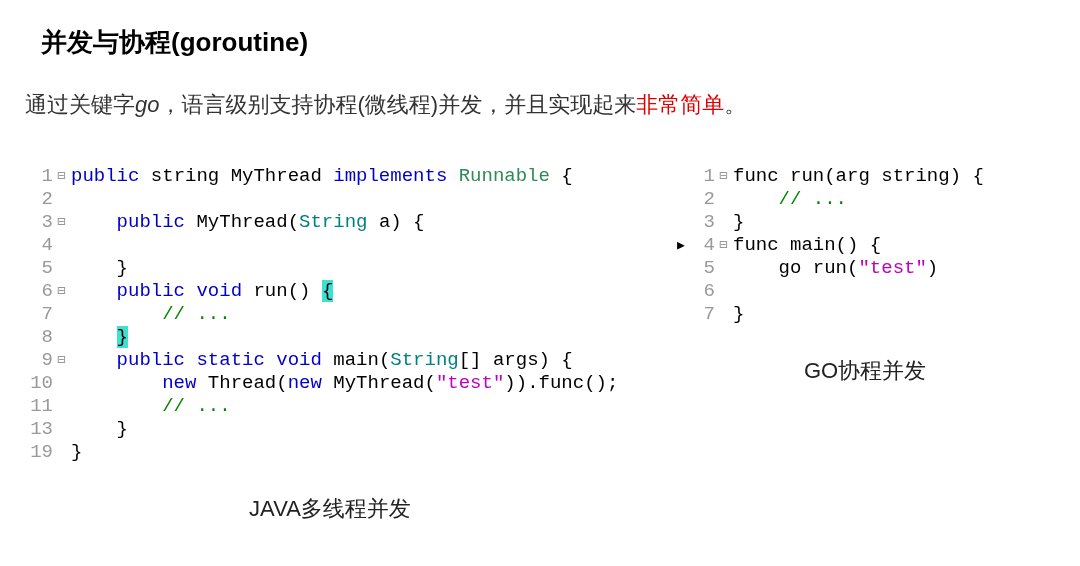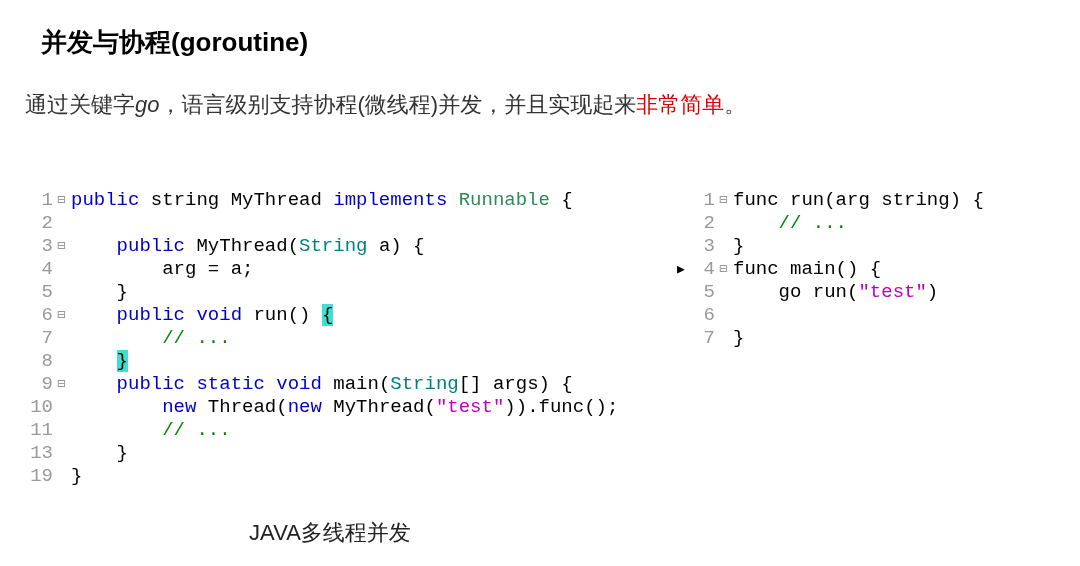--- a/index.html
+++ b/index.html
@@ -1,18 +1,18 @@
 <!DOCTYPE html>
 <html><head>
   <meta charset="utf-8">
   <style>
     * { margin: 0; padding: 0; box-sizing: border-box; }
     body { width: 1080px; height: 566px; font-family: "Microsoft YaHei", "PingFang SC", Arial, sans-serif; background: #fff; padding: 25px 25px 0 25px; }
     .title { font-size: 26px; font-weight: bold; color: #000; margin-bottom: 30px; margin-left: 16px; }
-    .desc { font-size: 22px; color: #333; margin-bottom: 69px; }
+    .desc { font-size: 22px; color: #333; margin-bottom: 45px; }
     .desc .keyword { font-style: italic; }
     .desc .highlight { color: #d00; }
     .panels { display: flex; gap: 40px; }
     .panel { flex: 1; }
     .panel.right { flex: 0 0 380px; }
     .code { font-family: Consolas, Monaco, "Courier New", monospace; font-size: 19px; line-height: 23px; }
     .line { display: flex; white-space: pre; }
     .ln { width: 32px; text-align: right; color: #999; flex-shrink: 0; padding-right: 4px; }
     .fold { width: 14px; text-align: left; color: #999; flex-shrink: 0; font-size: 14px; line-height: 23px; }
     .arrow { width: 12px; text-align: center; color: #000; flex-shrink: 0; font-size: 13px; line-height: 23px; }
@@ -33,21 +33,21 @@
 <p class="desc">
   <span>通过关键字</span><span class="keyword">go</span><span>，语言级别支持协程(微线程)并发，并且实现起来</span><span class="highlight">非常简单</span><span>。</span>
 </p>
 
 <div class="panels">
   <div class="panel">
     <div class="code" id="java-code">
         <div class="line"><span class="ln">1</span><span class="fold">⊟</span><span class="code-text"><span class="kw">public</span><span> string MyThread </span><span class="kw">implements</span><span> </span><span class="rn">Runnable</span><span> {</span></span></div>
         <div class="line"><span class="ln">2</span><span class="fold"></span></div>
         <div class="line"><span class="ln">3</span><span class="fold">⊟</span><span class="code-text"><span>    </span><span class="kw">public</span><span> MyThread(</span><span class="type">String</span><span> a) {</span></span></div>
-        <div class="line"><span class="ln">4</span><span class="fold"></span><span class="code-text"><span>        arg = a;</span></span></div>
+        <div class="line"><span class="ln">4</span><span class="fold"></span></div>
         <div class="line"><span class="ln">5</span><span class="fold"></span><span class="code-text"><span>    }</span></span></div>
         <div class="line"><span class="ln">6</span><span class="fold">⊟</span><span class="code-text"><span>    </span><span class="kw">public</span><span> </span><span class="kw">void</span><span> run() </span><span class="hl-bg">{</span></span></div>
         <div class="line"><span class="ln">7</span><span class="fold"></span><span class="code-text"><span>        </span><span class="cm">// ...</span></span></div>
         <div class="line"><span class="ln">8</span><span class="fold"></span><span class="code-text"><span>    </span><span class="hl-bg">}</span></span></div>
         <div class="line"><span class="ln">9</span><span class="fold">⊟</span><span class="code-text"><span>    </span><span class="kw">public</span><span> </span><span class="kw">static</span><span> </span><span class="kw">void</span><span> main(</span><span class="type">String</span><span>[] args) {</span></span></div>
         <div class="line"><span class="ln">10</span><span class="fold"></span><span class="code-text"><span>        </span><span class="kw">new</span><span> Thread(</span><span class="kw">new</span><span> MyThread(</span><span class="str">"test"</span><span>)).func();</span></span></div>
         <div class="line"><span class="ln">11</span><span class="fold"></span><span class="code-text"><span>        </span><span class="cm">// ...</span></span></div>
         <div class="line"><span class="ln">13</span><span class="fold"></span><span class="code-text"><span>    }</span></span></div>
         <div class="line"><span class="ln">19</span><span class="fold"></span><span class="code-text"><span>}</span></span></div>
       </div>
@@ -56,14 +56,15 @@
   <div class="panel right">
     <div class="code" id="go-code">
         <div class="line"><span class="arrow"></span><span class="ln">1</span><span class="fold">⊟</span><span class="code-text"><span>func run(arg string) {</span></span></div>
         <div class="line"><span class="arrow"></span><span class="ln">2</span><span class="fold"></span><span class="code-text"><span>    </span><span class="cm">// ...</span></span></div>
         <div class="line"><span class="arrow"></span><span class="ln">3</span><span class="fold"></span><span class="code-text"><span>}</span></span></div>
         <div class="line"><span class="arrow">▶</span><span class="ln">4</span><span class="fold">⊟</span><span class="code-text"><span>func main() {</span></span></div>
         <div class="line"><span class="arrow"></span><span class="ln">5</span><span class="fold"></span><span class="code-text"><span>    go run(</span><span class="str">"test"</span><span>)</span></span></div>
         <div class="line"><span class="arrow"></span><span class="ln">6</span><span class="fold"></span><span class="code-text"><span>    </span></span></div>
         <div class="line"><span class="arrow"></span><span class="ln">7</span><span class="fold"></span><span class="code-text"><span>}</span></span></div>
       </div>
+    <div class="caption">GO协程并发</div>
   </div>
 </div>
 
 </body></html>

